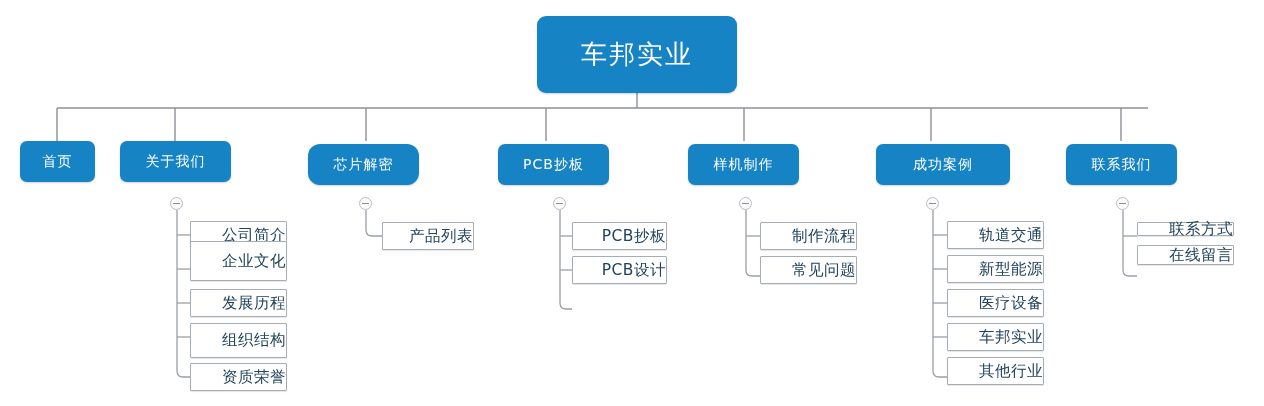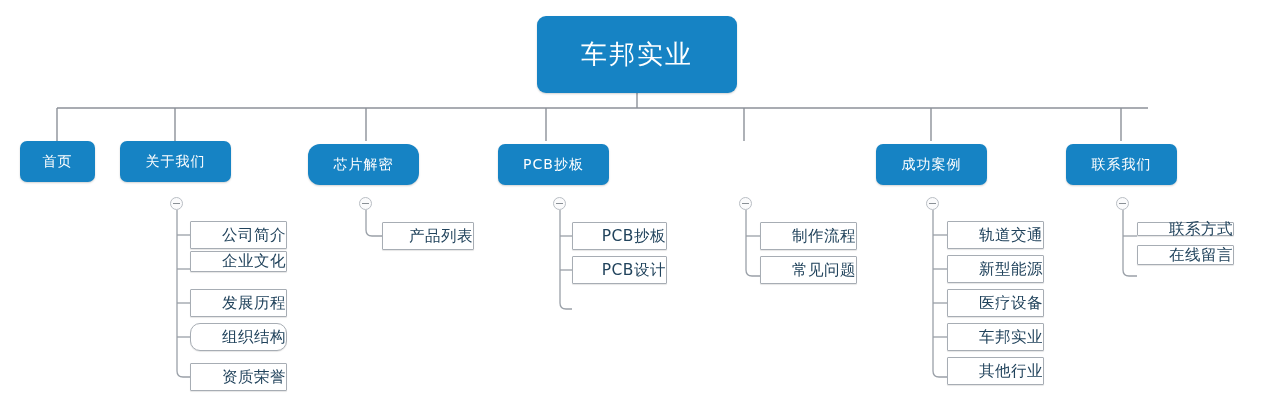--- a/index.html
+++ b/index.html
@@ -148,22 +148,25 @@
   </div>
 
   <div class="node lvl2" style="left:308px; top:144px; width:111px; height:41px;border-radius:12px;">
     <span>芯片解密</span>
   </div>
 
   <div class="node lvl2" style="left:498px; top:144px; width:111px; height:41px;">
     <span>PCB抄板</span>
   </div>
 
-
-  <div class="node lvl2" style="left:876px; top:144px; width:111px; height:41px;">
+  <div class="node lvl2" style="left:688px; top:144px; width:111px; height:41px;">
+    <span>样机制作</span>
+  </div>
+
+  <div class="node lvl2" style="left:876px; top:144px; width:134px; height:41px;">
     <span>成功案例</span>
   </div>
 
   <div class="node lvl2" style="left:1066px; top:144px; width:111px; height:41px;">
     <span>联系我们</span>
   </div>
 
   <div class="toggle" style="left:170px; top:197px;">
       <i></i>
     </div>
@@ -179,27 +182,27 @@
   <div class="toggle" style="left:926px; top:197px;">
       <i></i>
     </div>
   <div class="toggle" style="left:1116px; top:197px;">
       <i></i>
     </div>
 
   <div class="node leaf" style="left:190px; top:221px; width:97px; height:28px;">
     <span>公司简介</span>
   </div>
-  <div class="node leaf" style="left:190px; top:251px; width:97px; height:21px;">
+  <div class="node leaf" style="left:190px; top:241px; width:97px; height:40px;">
     <span>企业文化</span>
   </div>
   <div class="node leaf" style="left:190px; top:289px; width:97px; height:28px;">
     <span>发展历程</span>
   </div>
-  <div class="node leaf" style="left:190px; top:323px; width:97px; height:28px;border-radius:10px;">
+  <div class="node leaf" style="left:190px; top:323px; width:97px; height:35px;">
     <span>组织结构</span>
   </div>
   <div class="node leaf" style="left:190px; top:363px; width:97px; height:28px;">
     <span>资质荣誉</span>
   </div>
 
   <div class="node leaf" style="left:382px; top:222px; width:92px; height:28px;">
     <span>产品列表</span>
   </div>
 

